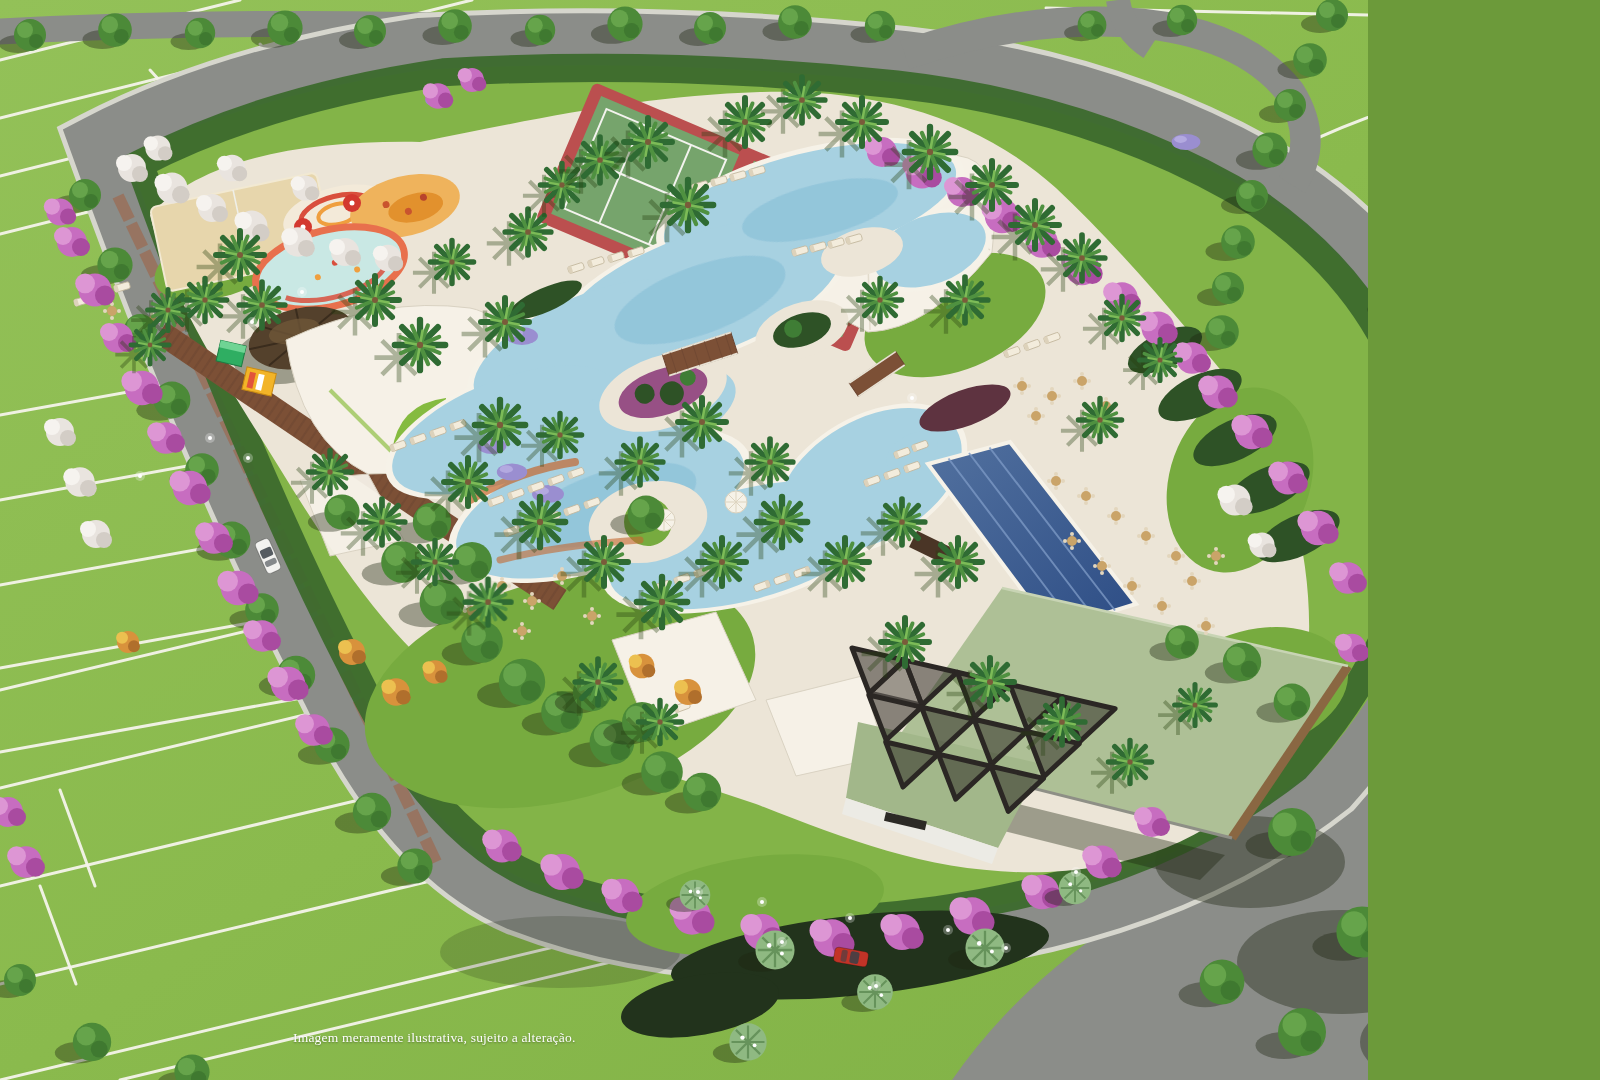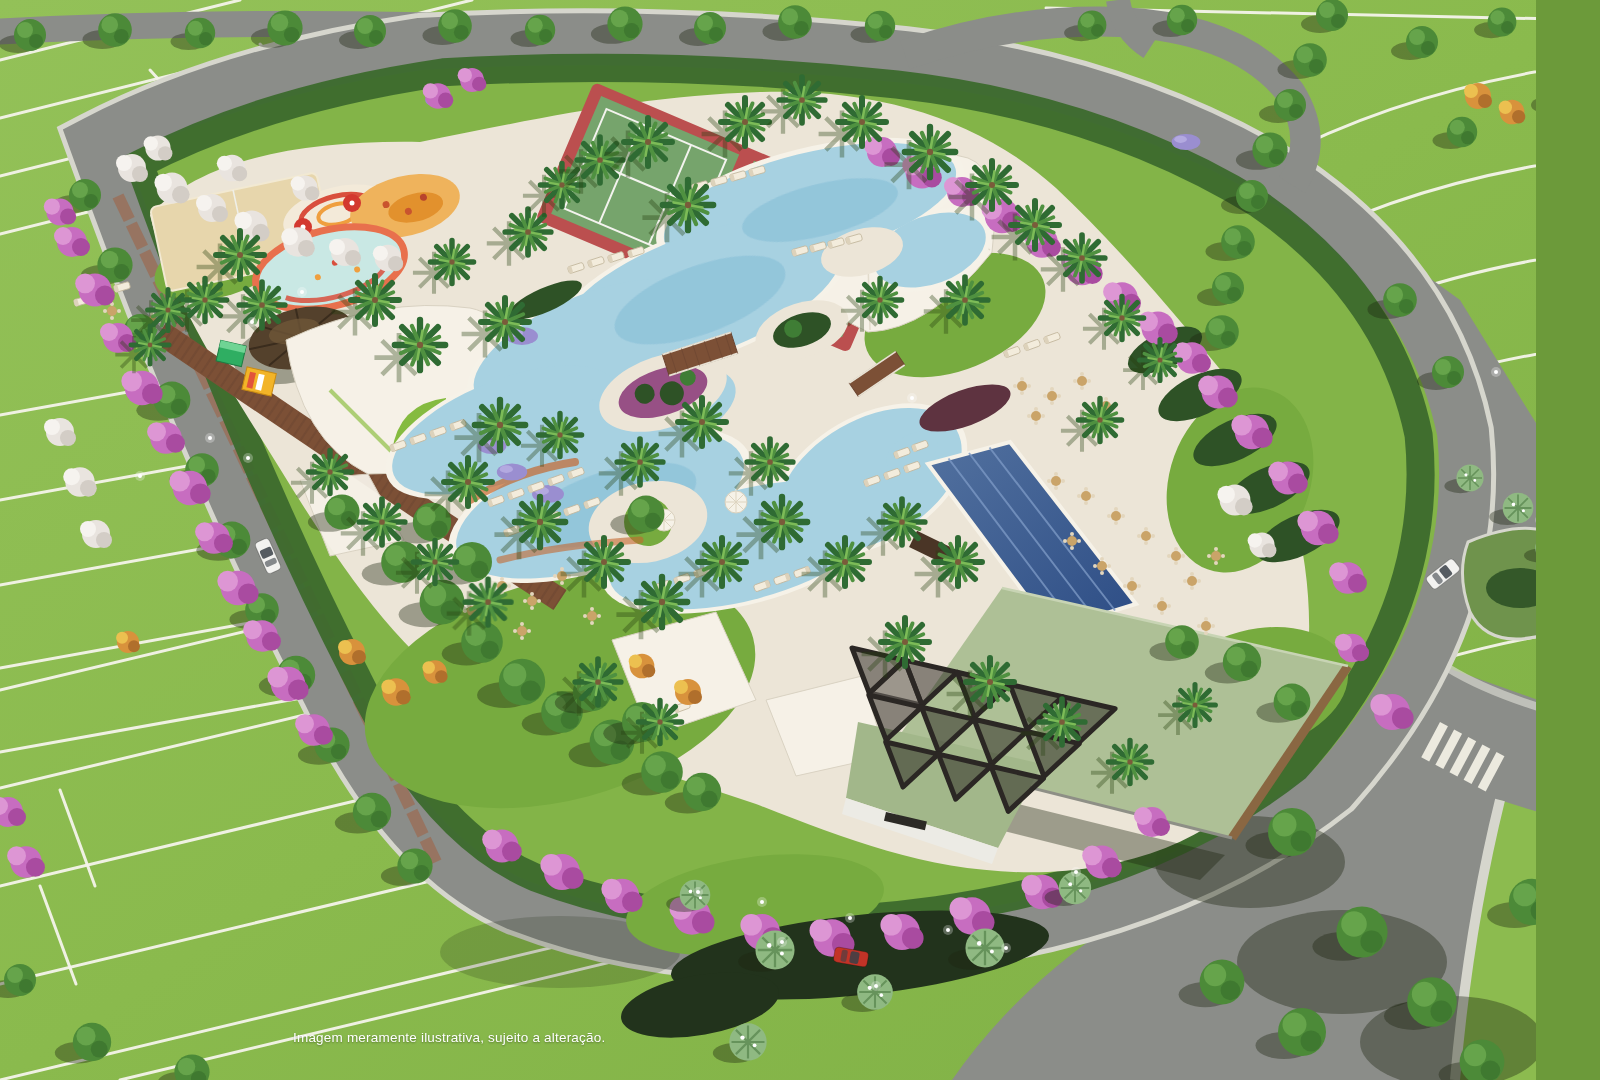--- a/index.html
+++ b/index.html
@@ -1,16 +1,16 @@
 <!DOCTYPE html>
 <html style="--grass: #8cbb4f; --grass_dark: #7dae43; --lawn: #83b448; --lawn2: #77ab3f; --lot_line: #f4f3ea; --road: #8b8d89; --road_dark: #7c7e7a; --sidewalk: #d6d6cd; --deck: #ece5d7; --deck_light: #f6f1e7; --sand: #e7d6ac; --hedge: #3c6a2d; --water: #a7d1e1; --water_deep: #84bdd6; --coping: #f6f2e8; --lap1: #49699f; --lap2: #2d4d85; --lane: #7b98c4; --roof: #aec096; --roof2: #a2b78a; --wood: #8a6742; --trellis: #2b2724; --wall: #ecebe5; --thatch: #54412c; --board: #7c5036; --brick: #9a6e58; --pink: #c76dc0; --pink2: #a94ba0; --pink3: #dd96d4; --white_bloom: #e9e4df; --purple: #9a8ed0; --orange_bloom: #d8923c; --tree: #4c8a38; --tree_dark: #3c742e; --tree_light: #66a44b; --palm_dark: #2f6b33; --palm_mid: #4f9140; --palm_light: #7cbb57; --fan_palm: #8fb982; --trunk: #7a5b3a; --tennis_red: #bb4f4f; --tennis_green: #76a46c; --kids_ring: #e8704d; --splash_red: #d94f3d; --splash_orange: #ef9f3f; --play_sand: #efb35c; --truck_green: #2fae62; --truck_yellow: #f2b428; --car_red: #c23327; --car_white: #f2f2f0; --umbrella_red: #d3382f; --shrub: #2e5226; --shadow: rgba(28,38,16,0.38);"><head>
 <meta charset="utf-8">
 <style>
   html,body{margin:0;padding:0;background:#6c9a3a;}
-  .stage{position:relative;width:1536px;height:1080px;overflow:hidden;font-family:Liberation Sans, sans-serif;}
+  .stage{position:relative;width:1368px;height:1080px;overflow:hidden;font-family:Liberation Serif, serif;}
   .stage svg{position:absolute;left:0;top:0;}
   .caption{position:absolute;left:293px;top:1030px;color:#fff;font-size:13.5px;letter-spacing:.2px;
            text-shadow:0 1px 2px rgba(0,0,0,.35);}
   
   .grassbase{fill:var(--grass);} .lawn{fill:var(--lawn);} .lawn2{fill:var(--lawn2);}
   .lotline{stroke:var(--lot_line);stroke-width:3;fill:none;opacity:.95;stroke-linecap:round;}
   .roadstroke{stroke:var(--road);fill:none;} .roadfill{fill:var(--road);}
   .swalk{stroke:var(--sidewalk);fill:none;}
   .deck{fill:var(--deck);} .coping{fill:var(--coping);}
   .water{fill:var(--water);} .waterdeep{fill:var(--water_deep);opacity:.55;}

